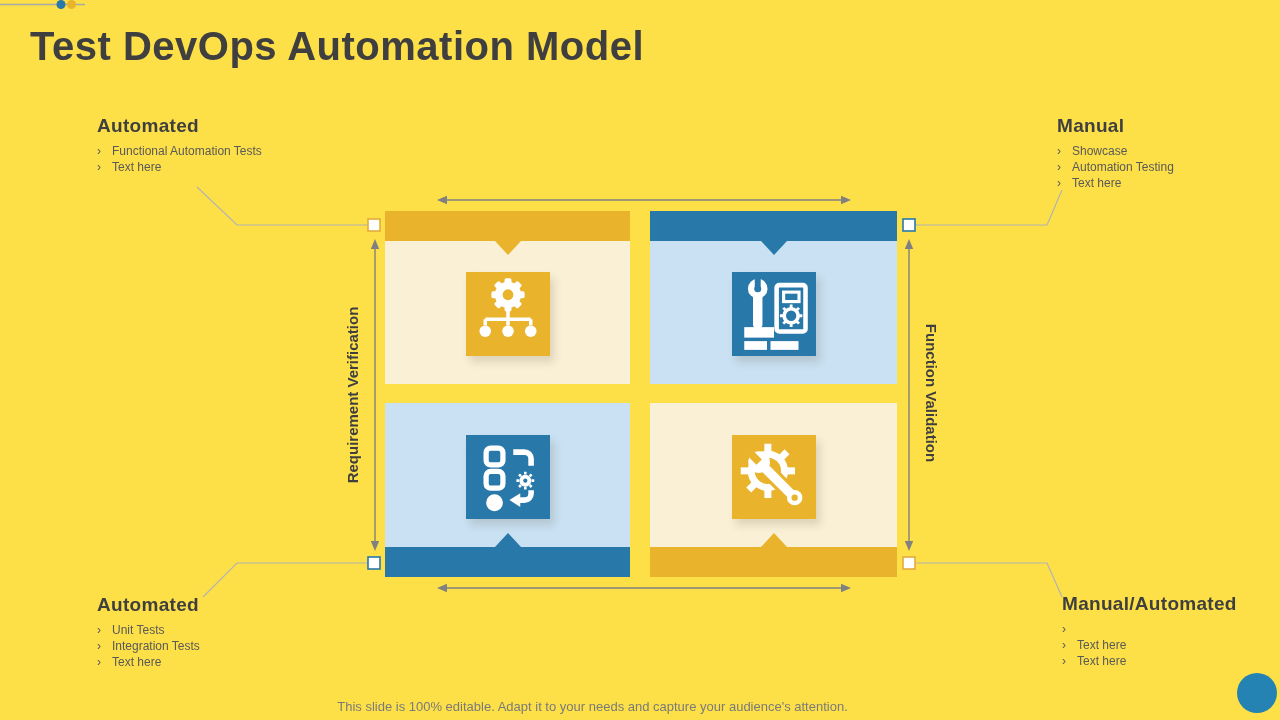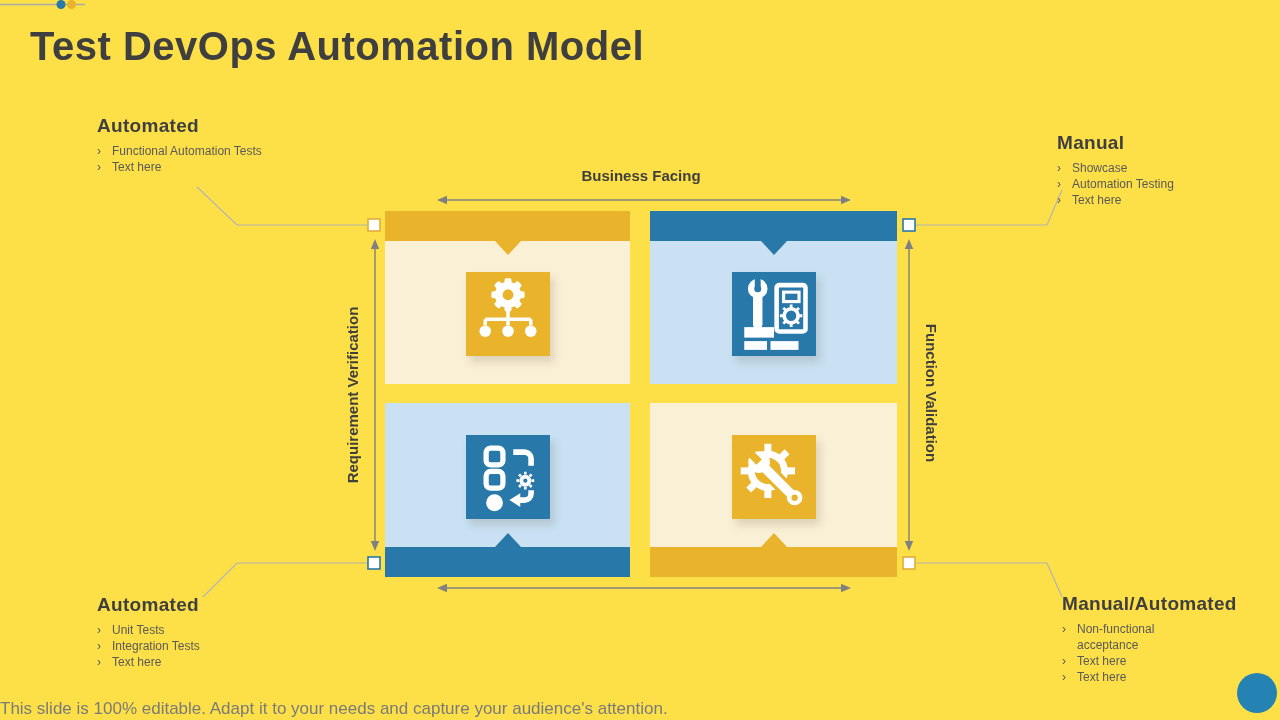--- a/index.html
+++ b/index.html
@@ -11,21 +11,21 @@
   
   .title{left:30px;top:24px;font-size:40px;font-weight:bold;letter-spacing:.5px;color:#3F3F3F;}
   .subtitle{left:30px;top:82px;font-size:12.5px;color:#7A7A7A;}
   
   .callout{width:220px;}
   .callout h3{margin:0 0 6px 0;font-size:19px;font-weight:bold;color:#3F3F3F;letter-spacing:.3px;}
   .callout ul{list-style:none;margin:0;padding:0;font-size:12px;color:#595959;}
   .callout li{display:flex;gap:11px;line-height:16px;}
   .callout .bl{color:#595959;}
   .co-tl{left:97px;top:115px;}
-  .co-tr{left:1057px;top:115px;margin-top:17px;}
+  .co-tr{left:1057px;top:115px;}
   .co-bl{left:97px;top:594px;}
   .co-br{left:1062px;top:593px;}
   .co-br li span.txt{display:block;max-width:118px;}
   
   .axis-h{left:385px;width:512px;text-align:center;font-size:15px;font-weight:bold;color:#3F3F3F;}
   .axis-top{top:167px;}
   .axis-bottom{top:603px;}
   .axis-v{font-size:15px;font-weight:bold;color:#3F3F3F;white-space:nowrap;}
   .axis-left{left:352px;top:395px;transform:translate(-50%,-50%) rotate(-90deg);}
   .axis-right{left:931px;top:393px;transform:translate(-50%,-50%) rotate(90deg);}
@@ -46,21 +46,21 @@
   .tri{position:absolute;left:50%;margin-left:-13px;width:0;height:0;border-left:13px solid transparent;border-right:13px solid transparent;}
   .tri-down{top:30px;border-top:14px solid #000;}
   .tri-up{bottom:30px;border-bottom:14px solid #000;}
   .tri-down.gold-t{border-top-color:#E9B32B;} .tri-down.blue-t{border-top-color:#2878A9;}
   .tri-up.gold-t{border-bottom-color:#E9B32B;} .tri-up.blue-t{border-bottom-color:#2878A9;}
   .iconbox{position:absolute;left:50%;transform:translateX(-50%);width:84px;height:84px;
            box-shadow:4px 6px 8px rgba(60,50,20,.15);}
   .iconbox.toprow{top:61px;} .iconbox.bottomrow{top:32px;}
   .iconbox svg{display:block;width:84px;height:84px;}
   
-  .footer{left:0;top:699px;width:1185px;font-size:17px;color:#7A7A7A;}
+  .footer{left:0;top:699px;width:1185px;text-align:center;font-size:13px;color:#7A7A7A;}
   .corner-circle{left:1237px;top:673px;width:40px;height:40px;border-radius:50%;background:#2583B4;}
   svg.overlay{position:absolute;left:0;top:0;width:1280px;height:720px;pointer-events:none;}
 </style>
 </head>
 <body>
 
 <div id="slide">
 
   <svg class="overlay">
 
@@ -145,34 +145,32 @@
           <span class="txt">Text here</span>
         </li>
     </ul>
   </div>
 
   <div class="abs callout co-br">
     <h3>Manual/Automated</h3>
     <ul>
       <li>
           <span class="bl">›</span>
-          <span class="txt">Non-functional acceptance</span>
-        </li>
-      <li>
-          <span class="bl">›</span>
-          <span class="txt">Text here</span>
-        </li>
-      <li>
-          <span class="bl">›</span>
-          <span class="txt">Text here</span>
-        </li>
-    </ul>
-  </div>
-
-  <div class="abs axis-h axis-top">Business Facing</div>
+        </li>
+      <li>
+          <span class="bl">›</span>
+          <span class="txt">Text here</span>
+        </li>
+      <li>
+          <span class="bl">›</span>
+          <span class="txt">Text here</span>
+        </li>
+    </ul>
+  </div>
+
   <div class="abs axis-v axis-left">Requirement Verification</div>
   <div class="abs axis-v axis-right">Function Validation</div>
 
   <div class="quad q-tl">
     <div class="bar top gold"></div>
     <div class="body top cream"></div>
     <div class="tri tri-down gold-t"></div>
     <div class="iconbox toprow gold">
       <svg viewBox="0 0 48 48" style="--sq:#E9B32B">
         <g fill="#fff">

